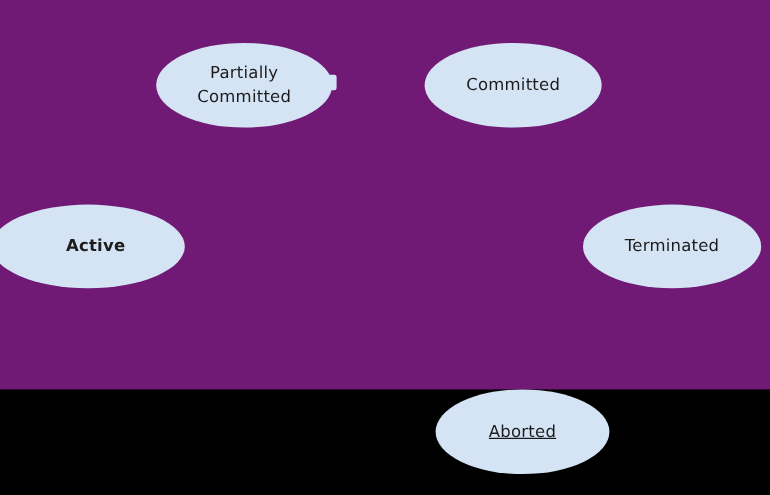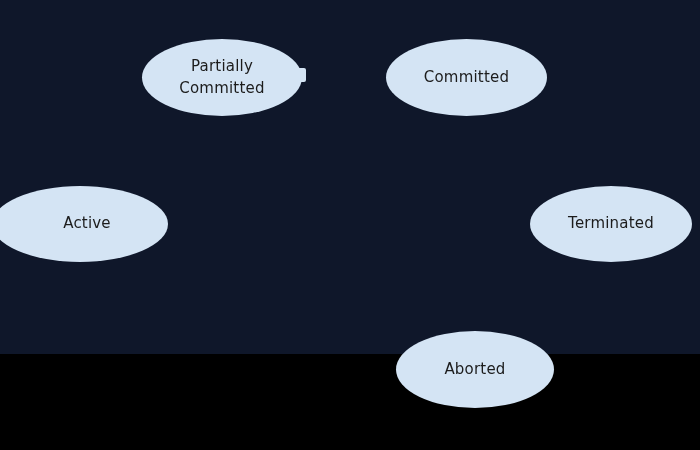--- a/index.html
+++ b/index.html
@@ -11,21 +11,21 @@
   body {
     width: 700px;
     height: 450px;
     overflow: hidden;
     font-family: "DejaVu Sans", "Liberation Sans", sans-serif;
   }
   #canvas {
     position: relative;
     width: 700px;
     height: 354px;
-    background: #0f172a;
+    background: #701a75;
   }
   .node {
     position: absolute;
     display: flex;
     align-items: center;
     justify-content: center;
     box-sizing: border-box;
     border-radius: 50%;
     background: #d4e4f4;
   }
@@ -56,25 +56,25 @@
     <span class="node-label">Partially
 Committed</span>
   </div>
   <div class="edge-nub" style="left:297px; top:68px; width:9px; height:14px;"></div>
 
   <div class="node" style="left:386px; top:39px; width:161px; height:77px;">
     <span class="node-label">Committed</span>
   </div>
 
   <div class="node" style="left:-8px; top:186px; width:176px; height:76px;">
-    <span class="node-label" style="padding-left:14px;">Active</span>
+    <span class="node-label" style="padding-left:14px;font-weight:bold;">Active</span>
   </div>
 
   <div class="node" style="left:530px; top:186px; width:162px; height:76px;">
     <span class="node-label">Terminated</span>
   </div>
 
 
-  <div class="node" style="left:396px; top:331px; width:158px; height:77px;">
+  <div class="node" style="left:396px; top:354px; width:158px; height:77px;text-decoration:underline;">
     <span class="node-label">Aborted</span>
   </div>
 
 </div>
 
 </body></html>

